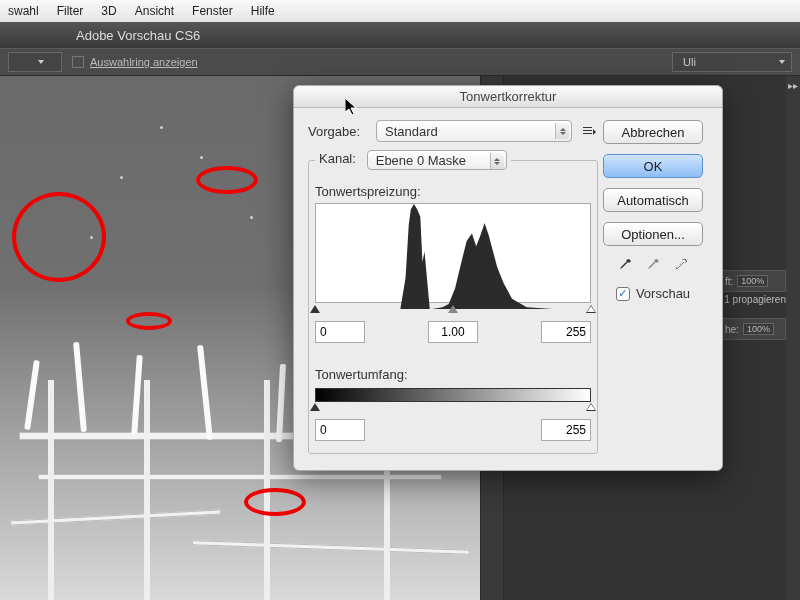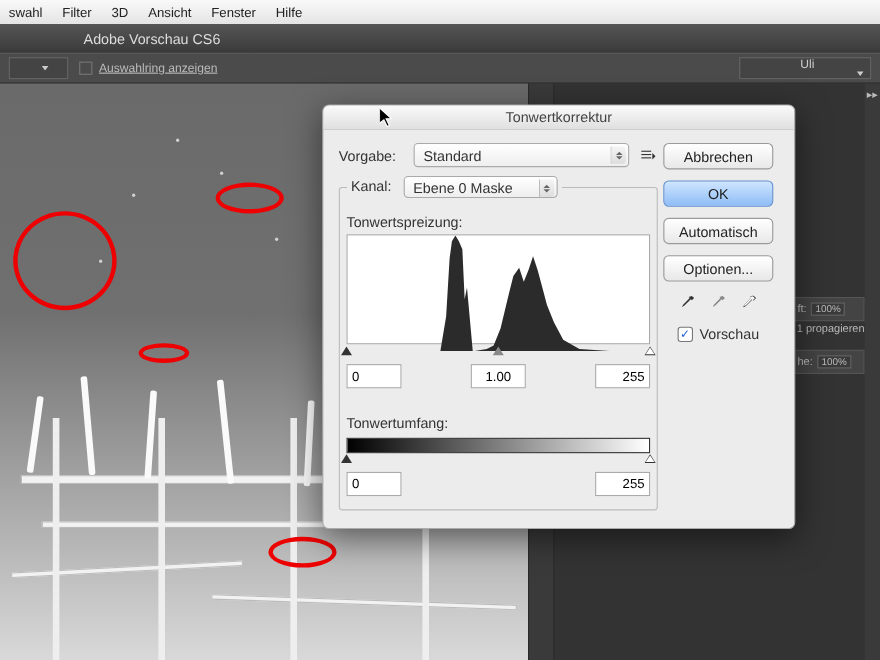--- a/index.html
+++ b/index.html
@@ -12,21 +12,21 @@
   
   .ps-appbar { height:26px; background: linear-gradient(#555,#3a3a3a); display:flex; align-items:center; padding-left:76px; color:#ddd; font-size:13px; }
 
   
   .ps-options { height:28px; background:#4b4b4b; border-top:1px solid #5a5a5a; border-bottom:1px solid #2a2a2a; display:flex; align-items:center; padding:0 8px; font-size:11px; color:#bbb; gap:12px;}
   .ps-dropdown { display:flex; align-items:center; justify-content:center; background:#444; border:1px solid #666; height:20px; padding:0 6px 0 10px; color:#ccc; font-size:11px; min-width:44px; position:relative;}
   .ps-dropdown-caret{ margin-left:8px; width:0;height:0;border-left:3px solid transparent;border-right:3px solid transparent;border-top:4px solid #ccc;}
   .chk { width:12px; height:12px; border:1px solid #777; margin-right:6px; display:inline-block;}
   .opts-left { display:flex; gap:10px; flex:0 0 auto;text-decoration:underline;}
   .opts-left .blankdd { width:54px; }
-  .opts-user { margin-left:auto;flex-direction:column; }
+  .opts-user { margin-left:auto; }
 
   
   .workspace { position:absolute; top:76px; left:0; right:0; bottom:0; background:#333; }
   .panel-rail { position:absolute; top:0; right:0; width:14px; height:100%; background:#3a3a3a; }
   .panel-rail .triangle { position:absolute; top:4px; right:2px; color:#bbb; font-size:10px;}
   .canvas-gutter { position:absolute; top:0; left:480px; width:24px; height:100%; background:#3a3a3a; border-left:1px solid #2a2a2a; border-right:1px solid #2a2a2a;}
   .canvas-area { position:absolute; top:0; left:0; width:480px; height:100%; background:#5b5b5b; overflow:hidden;}
 
   
   .neg { position:absolute; inset:0; background: linear-gradient(180deg,#6a6a6a 0%, #707070 40%, #d9d9d9 100%); }
@@ -54,21 +54,21 @@
   .a3{ left:126px; top:236px; width:46px; height:18px;}
   .a4{ left:244px; top:412px; width:62px; height:28px;}
 
   
   .prop-strip { position:absolute; right:14px; height:22px; background:#444; border:1px solid #555; font-size:10px; color:#bbb; display:flex; align-items:center; gap:4px; padding:0 4px;}
   .prop-1{ top:194px; width:66px;}
   .prop-2{ top:222px; width:66px;}
   .prop-strip .minidd{ background:#3a3a3a; border:1px solid #666; padding:0 3px; font-size:9px;}
 
   
-  .dialog { position:absolute; top:95px; left:293px; width:430px; background:#ececec; border:1px solid #aaa; border-radius:6px; box-shadow:0 8px 30px rgba(0,0,0,.5); font-size:13px; color:#333;}
+  .dialog { position:absolute; top:85px; left:293px; width:430px; background:#ececec; border:1px solid #aaa; border-radius:6px; box-shadow:0 8px 30px rgba(0,0,0,.5); font-size:13px; color:#333;}
   .dialog-titlebar { height:22px; display:flex; align-items:center; justify-content:center; background:linear-gradient(#fafafa,#e0e0e0); border-bottom:1px solid #bbb; border-radius:6px 6px 0 0; color:#444;}
   .dialog-body { padding:12px 14px 16px; display:flex; gap:0;}
   .left-col { flex:1 1 auto; }
   .right-col { width:110px; display:flex; flex-direction:column; gap:10px; align-items:center;}
 
   .row { display:flex; align-items:center; gap:8px; margin-bottom:8px;}
   .lab { min-width:60px;}
   .mac-select { flex:1; height:22px; background:linear-gradient(#fff,#eee); border:1px solid #aaa; border-radius:4px; display:flex; align-items:center; padding:0 18px 0 8px; position:relative;}
   .mac-select .updn { position:absolute; right:2px; top:2px; width:14px; height:16px; background:linear-gradient(#f5f5f5,#ddd); border-left:1px solid #bbb; border-radius:0 3px 3px 0; display:flex; flex-direction:column; align-items:center; justify-content:center;}
   .updn::before{content:"";border-left:3px solid transparent;border-right:3px solid transparent;border-bottom:3px solid #666; margin-bottom:1px;}

